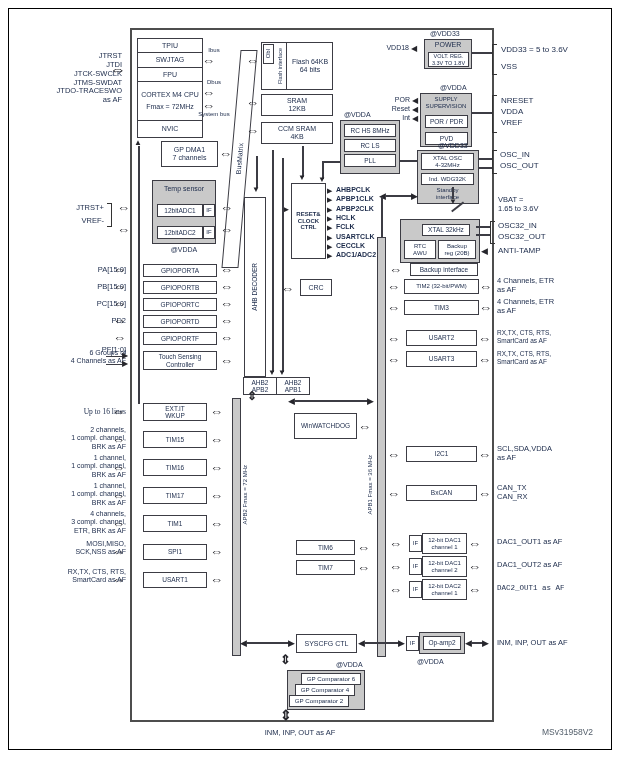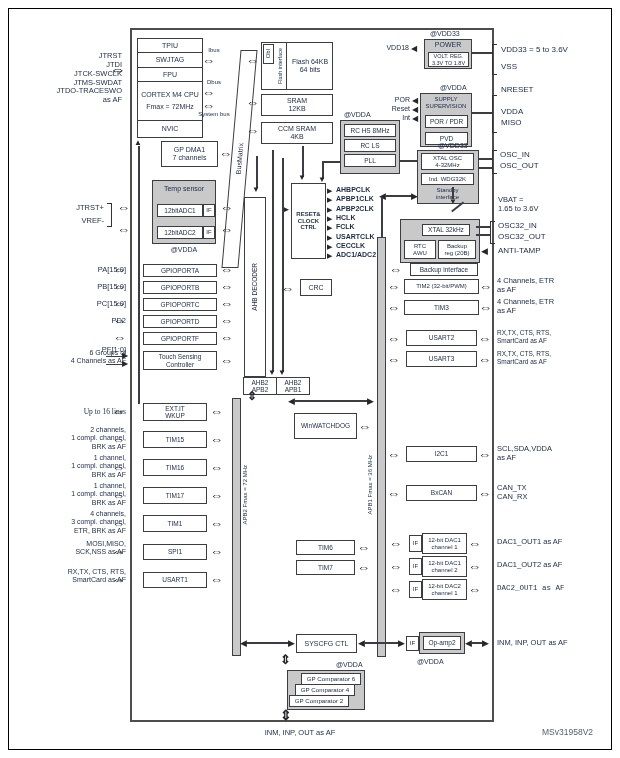--- a/index.html
+++ b/index.html
@@ -107,23 +107,23 @@
     <div class="box" style="left:4px;top:38px;width:43px;height:13px;font-size:6.5px;">PVD</div>
   </div>
   <div class="lbl r" style="left:392px;top:96px;width:18px;font-size:7px;">POR</div>
   <span class="ah" style="left:412px;top:97px;">◀</span>
   <div class="lbl r" style="left:386px;top:105px;width:24px;font-size:7px;">Reset</div>
   <span class="ah" style="left:412px;top:106px;">◀</span>
   <div class="lbl r" style="left:396px;top:114px;width:14px;font-size:7px;">Int</div>
   <span class="ah" style="left:412px;top:115px;">◀</span>
   <div class="ln" style="left:472px;top:112px;width:20px;height:1.5px;"></div>
   <div class="brkl" style="left:492px;top:95px;width:5px;height:38px;"></div>
-  <div class="lbl" style="left:501px;top:85px;width:60px;font-size:8px;">NRESET</div>
+  <div class="lbl" style="left:501px;top:96px;width:60px;font-size:8px;">NRESET</div>
   <div class="lbl" style="left:501px;top:107px;width:60px;font-size:8px;">VDDA</div>
-  <div class="lbl" style="left:501px;top:118px;width:60px;font-size:8px;">MISO</div>
+  <div class="lbl" style="left:501px;top:118px;width:60px;font-size:8px;">VREF</div>
 
   <div class="lbl" style="left:344px;top:111px;font-size:7px;">@VDDA</div>
   <div class="box gray" style="left:340px;top:120px;width:60px;height:54px;"></div>
   <div class="box" style="left:344px;top:124px;width:52px;height:13px;font-size:6.5px;">RC HS 8MHz</div>
   <div class="box" style="left:344px;top:139px;width:52px;height:13px;font-size:6.5px;">RC LS</div>
   <div class="box" style="left:344px;top:154px;width:52px;height:13px;font-size:6.5px;">PLL</div>
   <div class="ln" style="left:400px;top:160px;width:19px;height:1.5px;"></div>
   <div class="ln" style="left:322px;top:161px;width:18px;height:1.5px;"></div>
   <div class="ln" style="left:322px;top:161px;width:1.5px;height:18px;"></div>
   <span class="ah" style="left:318px;top:176px;">▼</span>

